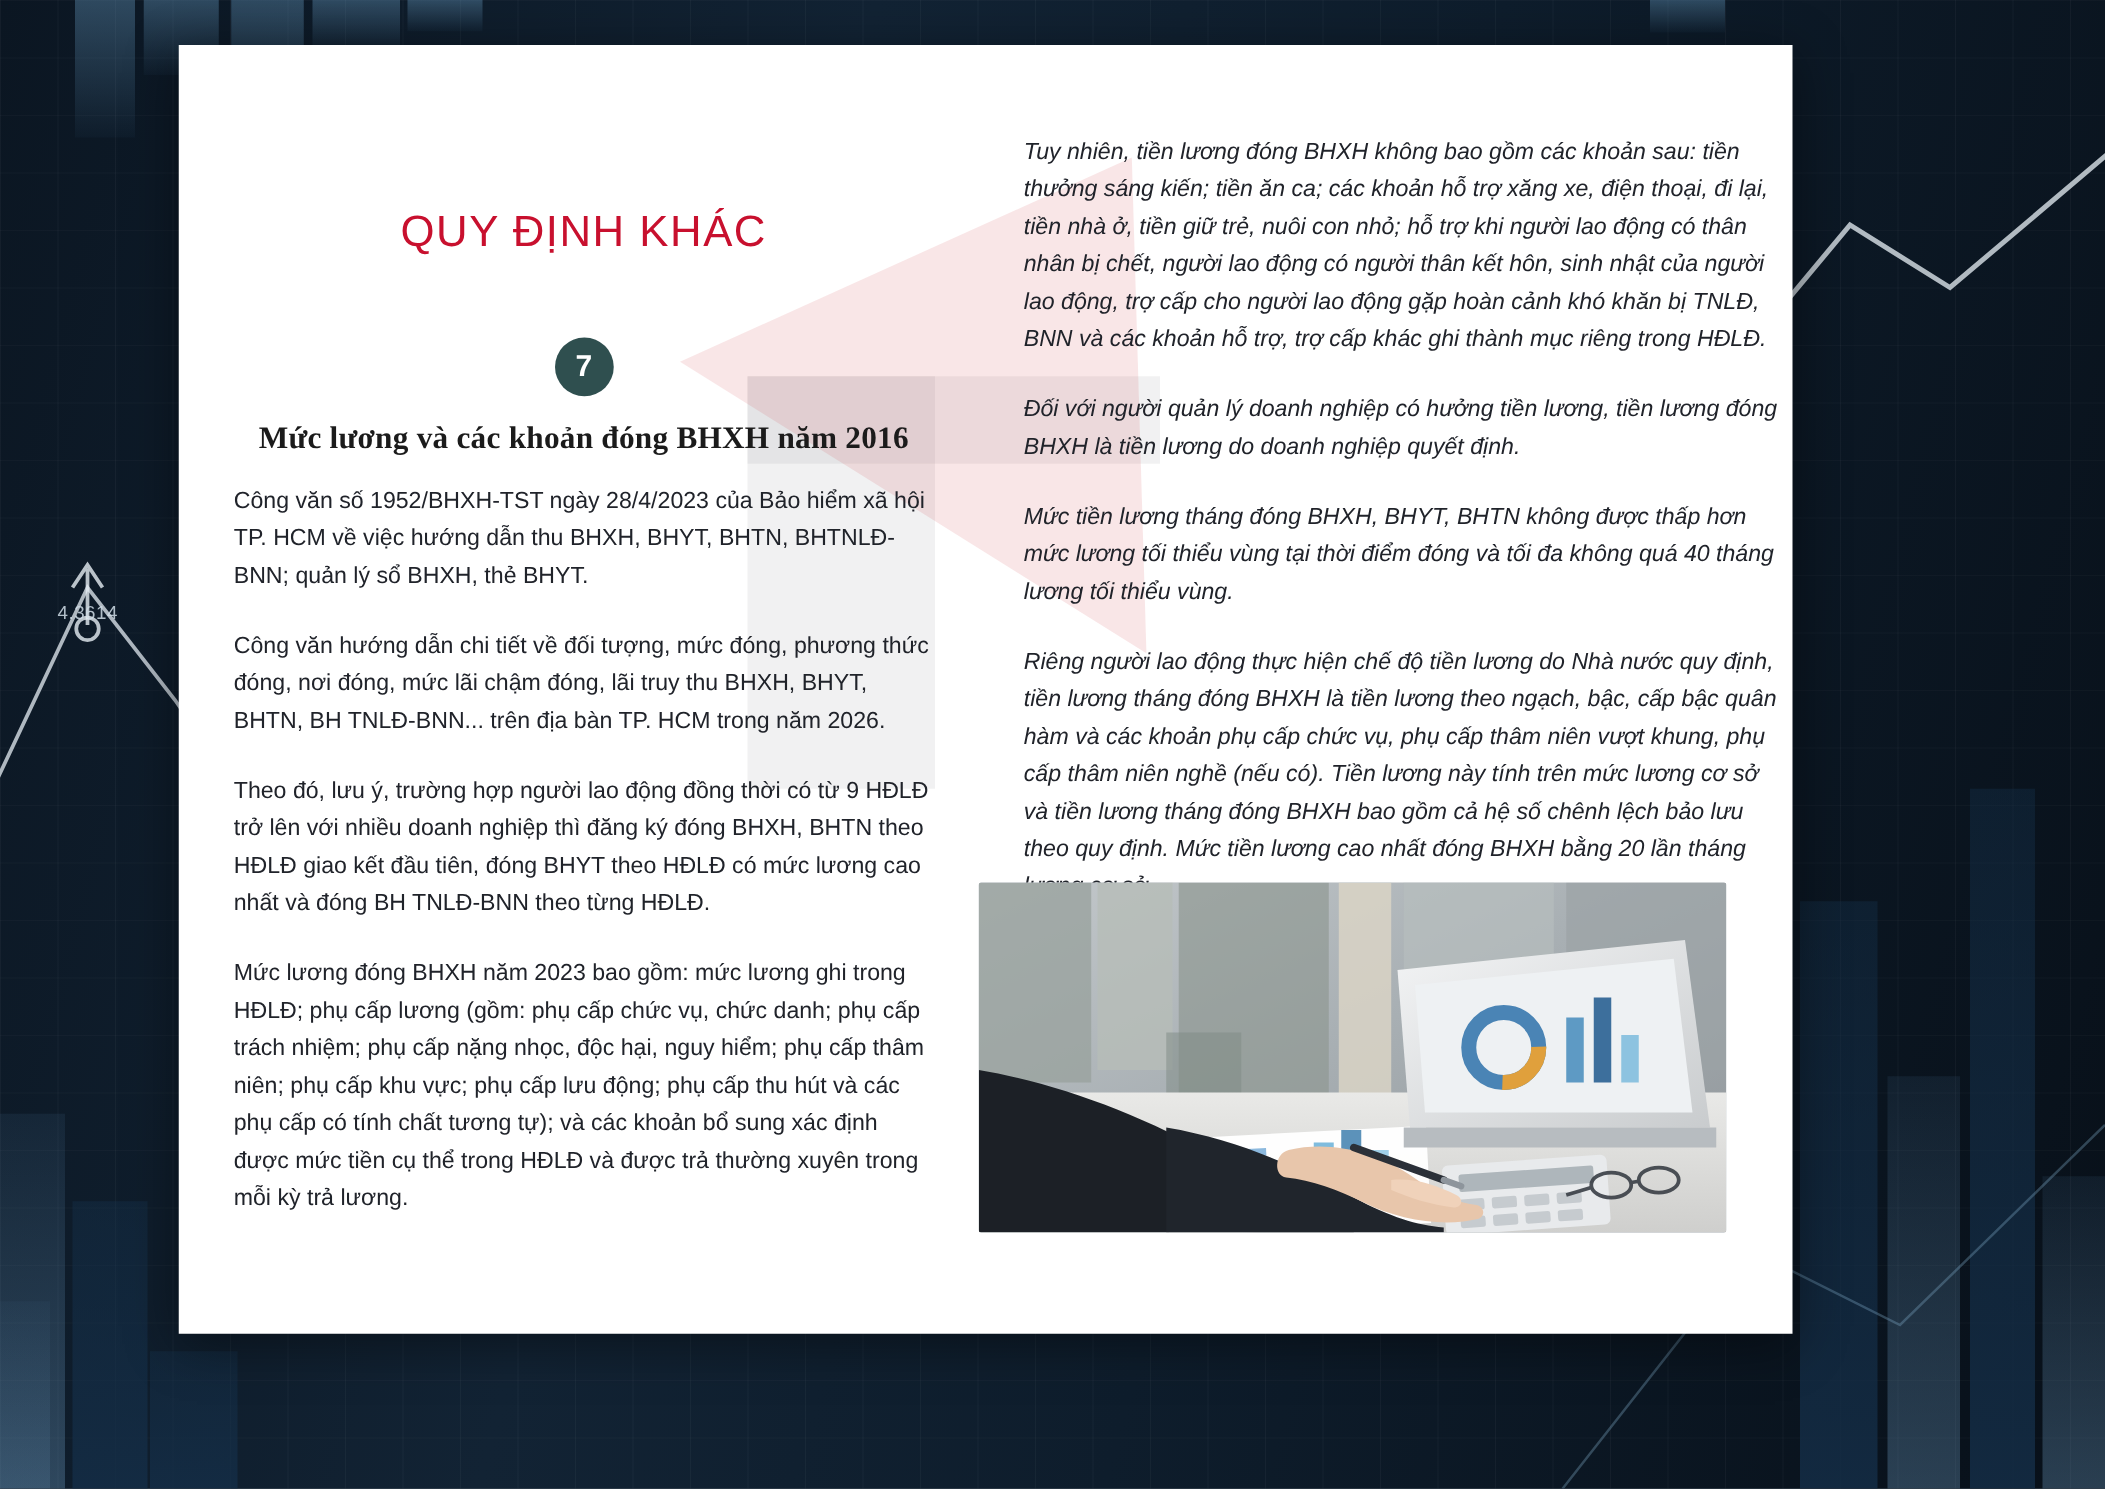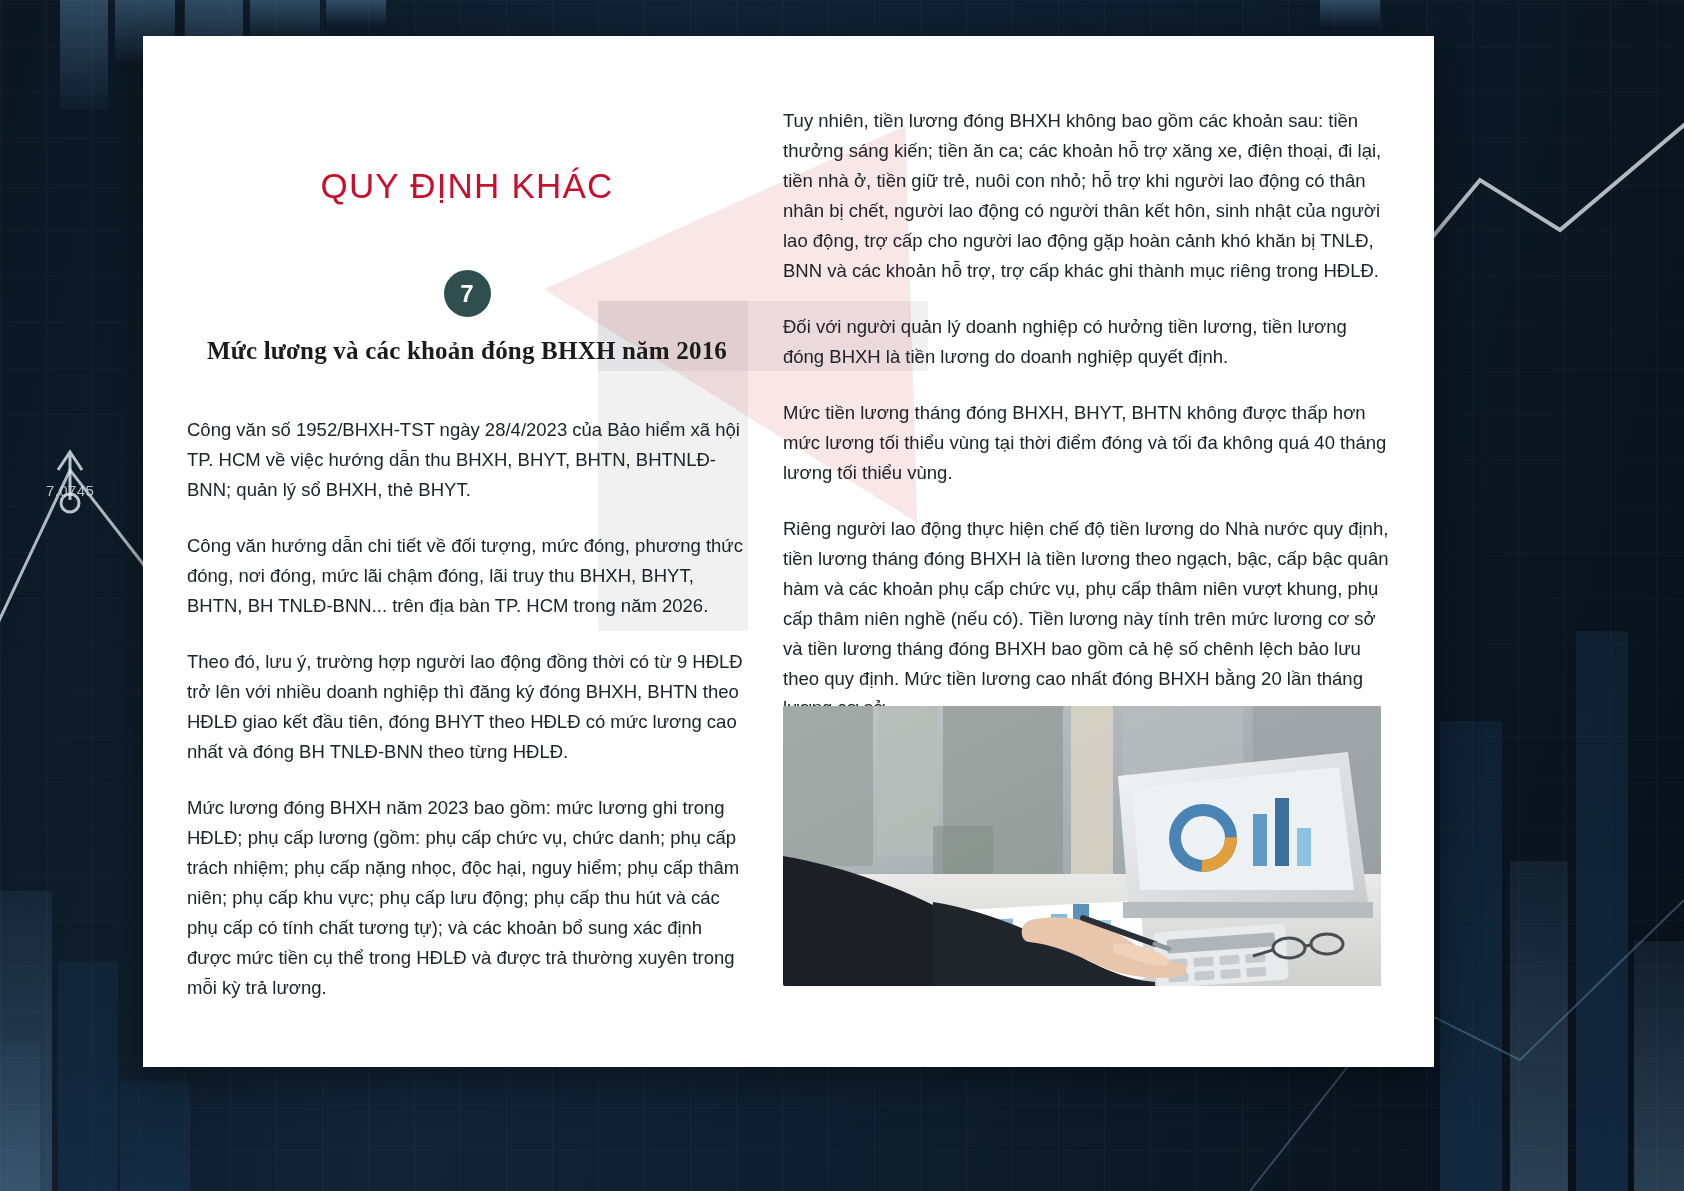--- a/index.html
+++ b/index.html
@@ -103,22 +103,23 @@
 
   .col {
     position: absolute;
     top: 0;
   }
   .col-left {
     left: 44px;
     width: 560px;
   }
   .col-right {
-    left: 640px;
+    left: 676px;
     width: 610px;
+    font-style: italic;
   }
 
   .doc-title {
     margin: 130px 0 0 0;
     text-align: center;
     color: #c8102e;
     font-size: 35px;
     font-weight: normal;
     letter-spacing: 1.2px;
   }
@@ -147,21 +148,21 @@
     letter-spacing: 0.2px;
   }
 
   p.body {
     margin: 0 0 26px 0;
     font-size: 18.5px;
     line-height: 1.62;
     color: #20232a;
   }
   .left-body {
-    margin-top: 50px;
+    margin-top: 20px;
   }
   .right-body {
     margin-top: 70px;
   }
 
   .photo {
     position: absolute;
     left: 640px;
     top: 670px;
     width: 598px;
@@ -195,21 +196,21 @@
   <div class="topbar" style="left:326px;width:60px;height:25px;"></div>
   <div class="topbar" style="left:1320px;width:60px;height:26px;"></div>
 
   <svg class="trend" viewBox="0 0 1684 1191" preserveAspectRatio="none">
     <path d="M-10 640 L70 470 L140 560 L230 690 L300 760" fill="none" stroke="#e6eef4" stroke-width="3" opacity="0.75"></path>
     <circle cx="70" cy="503" r="9" fill="none" stroke="#e6eef4" stroke-width="3" opacity="0.8"></circle>
     <path d="M70 500 L70 455 M58 470 L70 452 L82 470" fill="none" stroke="#e6eef4" stroke-width="3" opacity="0.8"></path>
     <path d="M1380 300 L1480 180 L1560 230 L1690 120" fill="none" stroke="#e9f1f7" stroke-width="4" opacity="0.75"></path>
     <path d="M1250 1191 L1400 1000 L1520 1060 L1684 900" fill="none" stroke="#7fa8c6" stroke-width="2" opacity="0.35"></path>
   </svg>
-  <div class="axis-label" style="left:46px;top:482px;">7.0745</div>
+  <div class="axis-label" style="left:46px;top:482px;">4.3614</div>
 
   <div class="sheet">
 
     <div class="wm wm-gray"></div>
     <div class="wm wm-gray2"></div>
     <div class="wm wm-tri"></div>
 
     <div class="col col-left">
       <h1 class="doc-title">QUY ĐỊNH KHÁC</h1>
 

